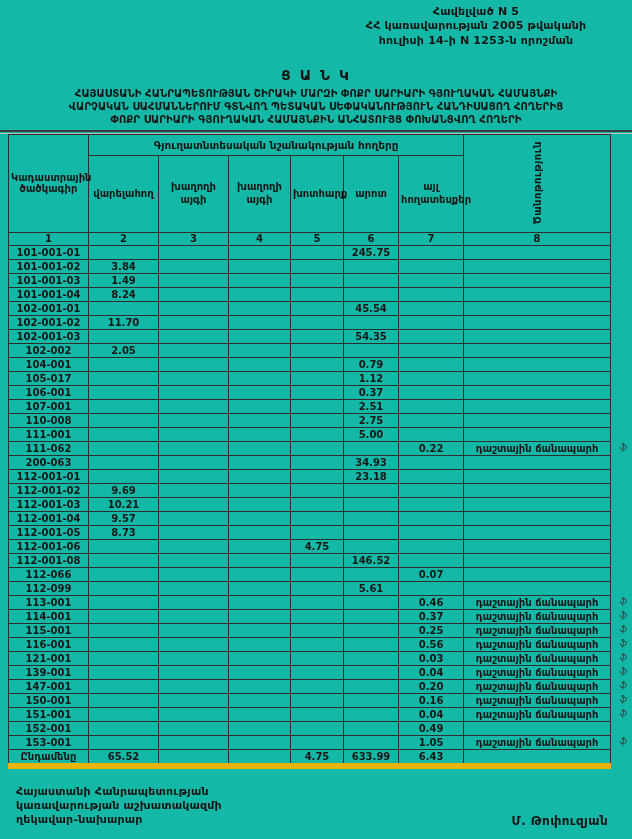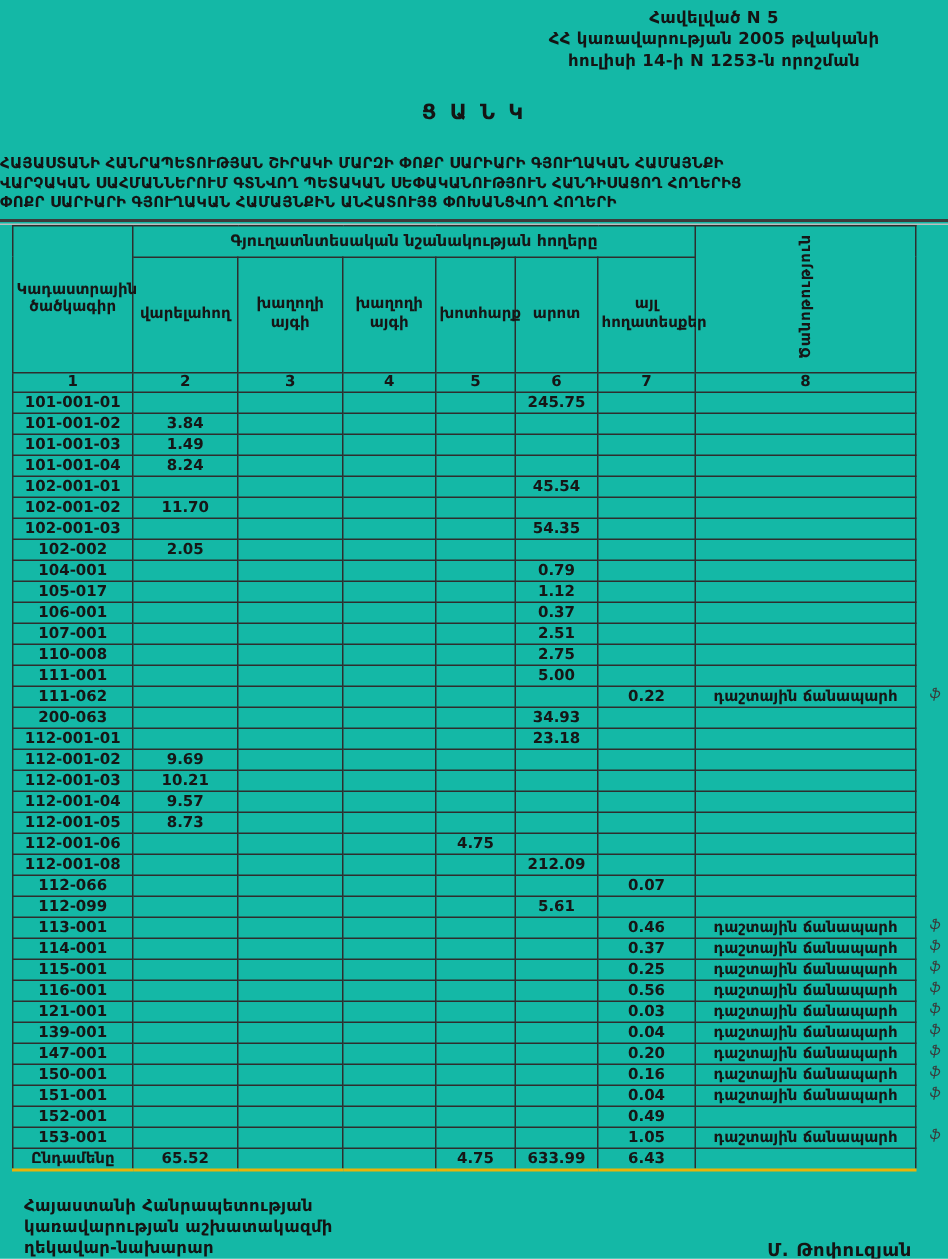--- a/index.html
+++ b/index.html
@@ -30,21 +30,22 @@
   }
   
   .doc-title{
     margin-top:19px;
     text-align:center;
     font-size:14px;
     font-weight:700;
     letter-spacing:2px;
   }
   .doc-subtitle{
-    margin-top:20px;
+    margin-top:4px;
+    text-align:center;
     font-size:10px;
     font-weight:700;
     line-height:1.3;
     letter-spacing:.1px;
   }
   .toprule{
     margin-top:4px;
     border-top:2px solid #3c3c3c;
     border-bottom:1px solid #bdbdbd;
     height:1px;
@@ -90,21 +91,21 @@
   span.mark{
     position:absolute;
     right:-17px;
     top:0px;
     font-size:9px;
     font-style:italic;
     color:#3a3a3a;
     font-weight:400;
   }
   tr.total td{
-    border-bottom:2px solid #eab308;
+    border-bottom:6px solid #eab308;
     font-weight:700;
   }
   tr.total td:first-child{font-size:10px;}
   
   .footer{
     margin-top:16px;
     display:flex;
     justify-content:space-between;
     align-items:flex-end;
     padding:0 6px 0 16px;
@@ -401,21 +402,21 @@
           <td></td>
           <td></td>
           <td class="note"></td>
         </tr>
         <tr>
           <td>112-001-08</td>
           <td></td>
           <td></td>
           <td></td>
           <td></td>
-          <td>212.09</td>
+          <td>146.52</td>
           <td></td>
           <td class="note"></td>
         </tr>
         <tr>
           <td>112-066</td>
           <td></td>
           <td></td>
           <td></td>
           <td></td>
           <td></td>

